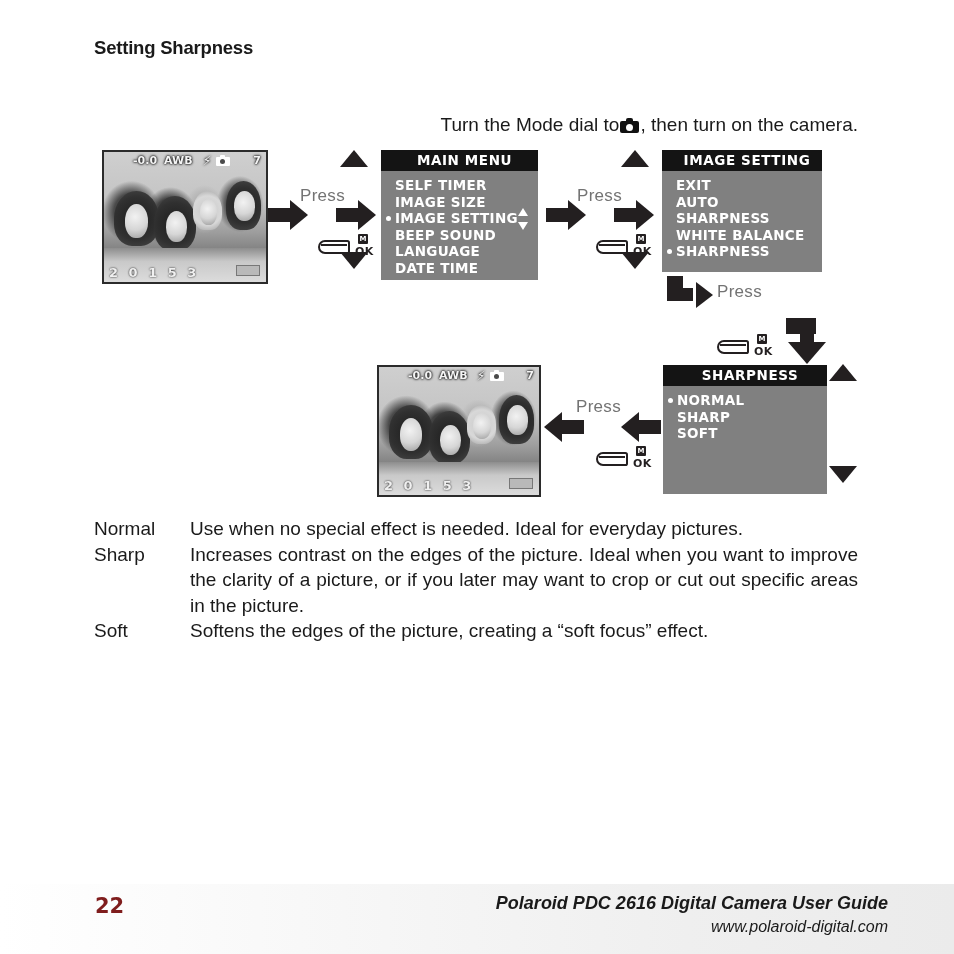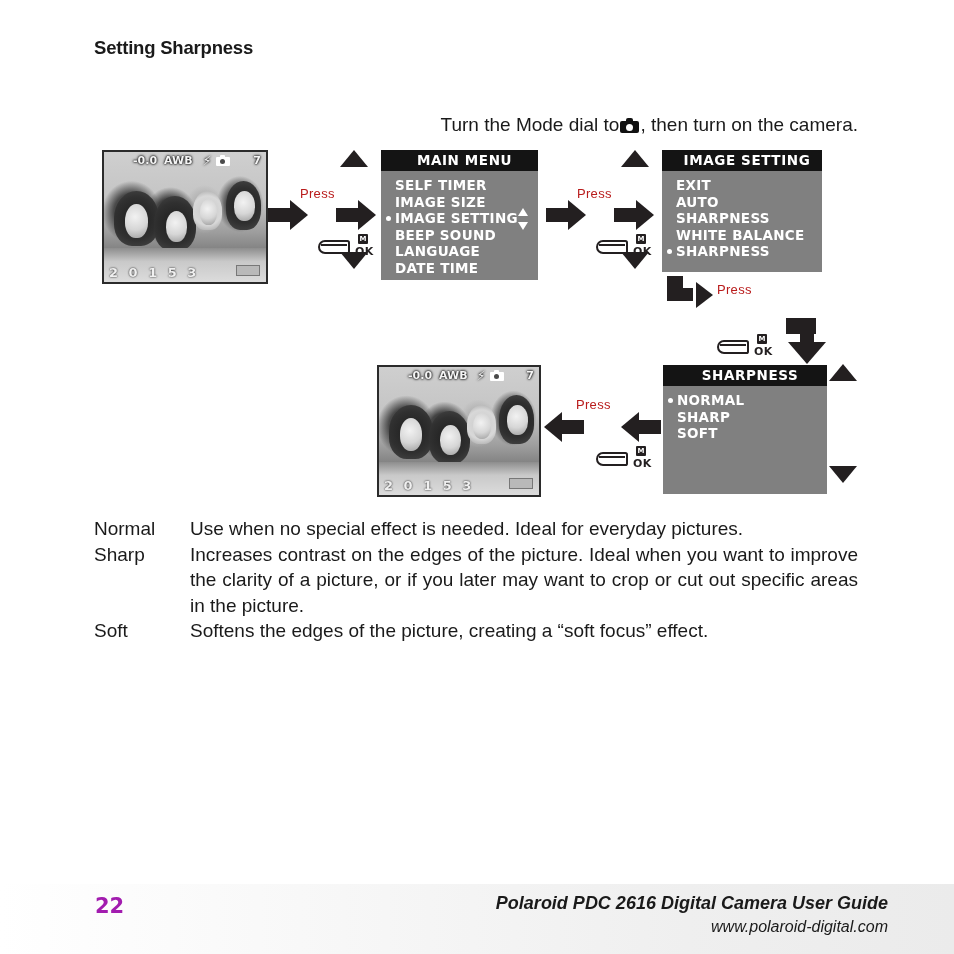--- a/index.html
+++ b/index.html
@@ -295,22 +295,22 @@
     position: absolute; left: 2px; top: 24px;
     width: 0; height: 0;
     border-left: 19px solid transparent;
     border-right: 19px solid transparent;
     border-top: 22px solid #231f20;
   }
 
   
   .press {
     position: absolute;
-    font-size: 13px;
-    color: #b91c1c;
+    font-size: 17px;
+    color: #737373;
     letter-spacing: 0.3px;
   }
   .btnicon { position: absolute; width: 62px; height: 24px; }
   .btnicon .pad {
     position: absolute; left: 0; top: 6px;
     width: 32px; height: 14px;
     border: 2px solid #231f20;
     border-radius: 8px 3px 3px 8px;
     background: #ffffff;
     box-sizing: border-box;
@@ -346,21 +346,21 @@
     position: absolute;
     left: 0; top: 884px;
     width: 954px; height: 70px;
     background: linear-gradient(to right, #ffffff 0%, #fbfbfb 18%, #f5f5f5 45%, #efefef 72%, #ebebeb 100%);
   }
   .pagenum {
     position: absolute;
     left: 95px; top: 894px;
     font-size: 21px;
     font-weight: bold;
-    color: #a21caf;
+    color: #7f1d1d;
     font-family: "DejaVu Sans", sans-serif;
   }
   .footline1 {
     position: absolute;
     left: 0; top: 893px;
     width: 888px;
     text-align: right;
     font-size: 18px;
     font-weight: bold;
     font-style: italic;

